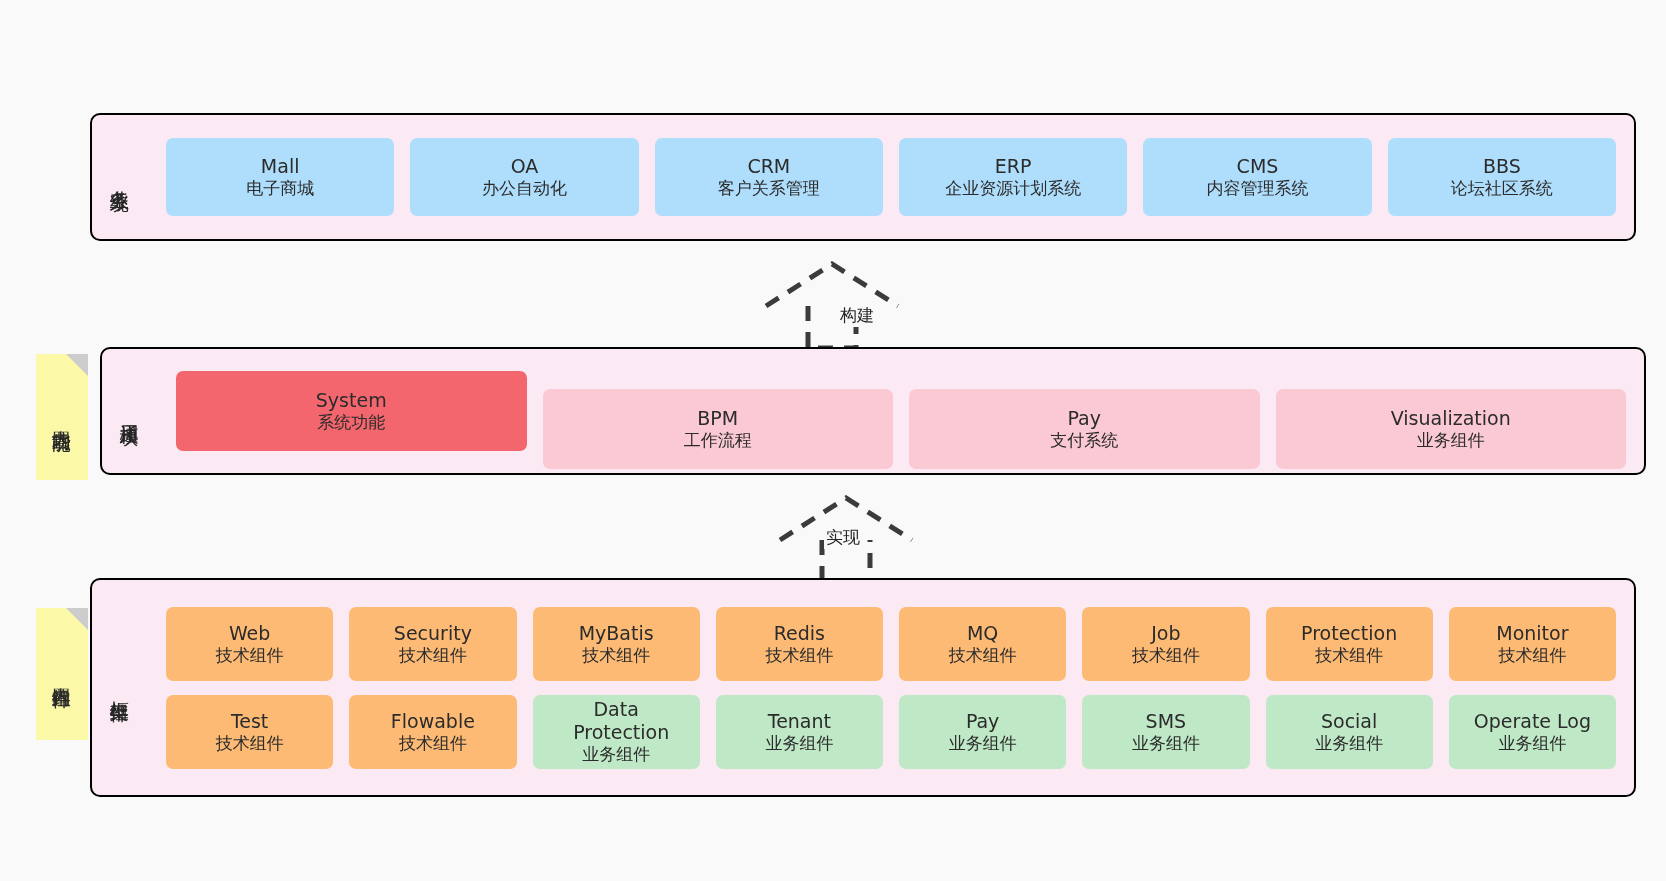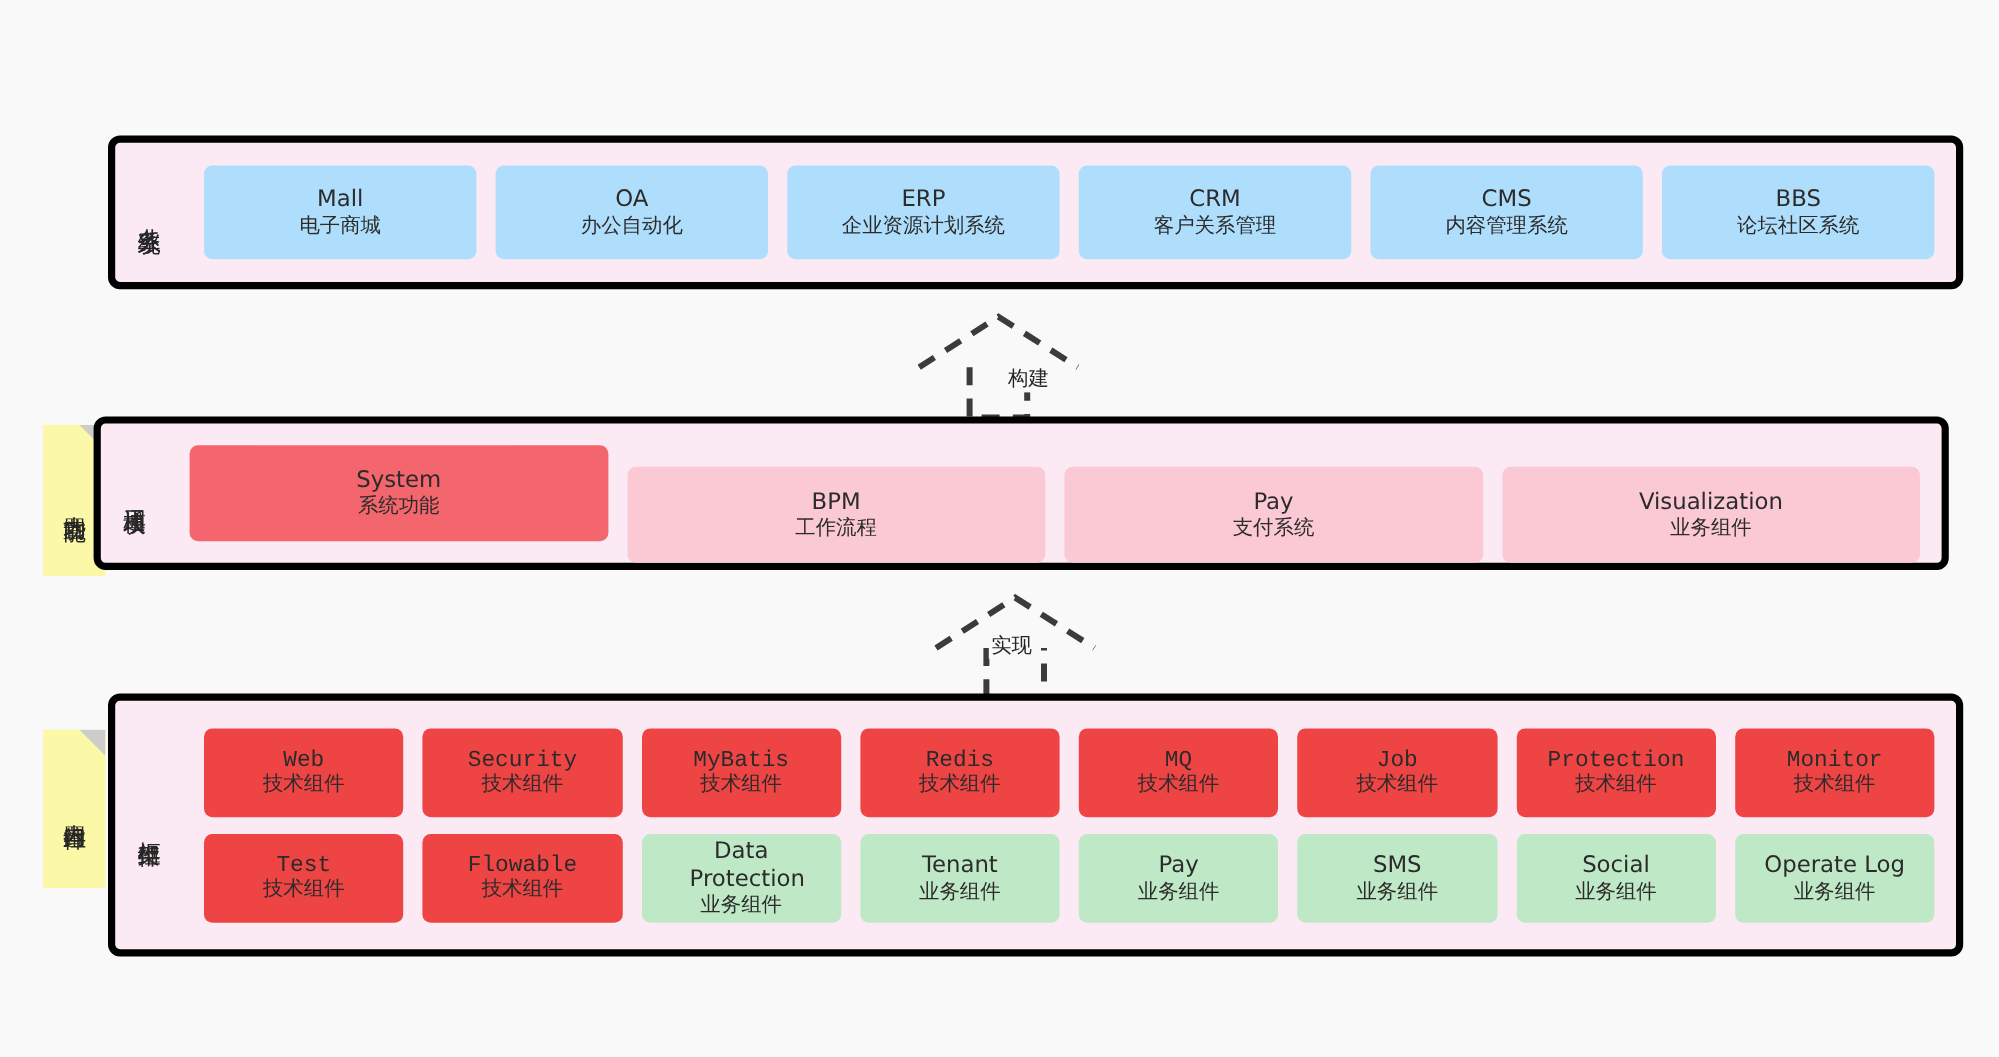--- a/index.html
+++ b/index.html
@@ -8,21 +8,21 @@
     background: #f9f9f9;
     font-family: "DejaVu Sans", "Liberation Sans", sans-serif;
     overflow: hidden;
   }
   .canvas { position: relative; width: 1666px; height: 881px; }
 
   
   .layer {
     position: absolute;
     background: #fbeaf4;
-    border: 6px solid #000000;
+    border: 2px solid #000000;
     border-radius: 10px;
     display: flex;
     align-items: stretch;
   }
   .layer-title {
     width: 56px;
     flex: 0 0 56px;
     display: flex;
     align-items: center;
     justify-content: center;
@@ -67,21 +67,21 @@
     text-align: center;
     color: #2b2b2b;
     line-height: 1.22;
     padding: 4px 2px;
   }
   .card .t1 { font-size: 19px; }
   .card .t2 { font-size: 17px; }
   .card.blue   { background: #afdefc; }
   .card.red    { background: #f4666e; }
   .card.pink   { background: #fbc9d4; margin-top: 36px; }
-  .card.green  { background: #ef4444; font-family: Liberation Mono, monospace; }
+  .card.green  { background: #fdba74; }
   .card.lgreen { background: #bfe8c6; }
 
   .h-top    { height: 78px; }
   .h-mid    { height: 80px; }
   .h-bottom { height: 74px; }
 
   
   .note {
     position: absolute;
     background: #fbf8a8;
@@ -126,26 +126,26 @@
     <div class="layer-body">
       <div class="card blue h-top">
         <div class="t1">Mall</div>
         <div class="t2">电子商城</div>
       </div>
       <div class="card blue h-top">
         <div class="t1">OA</div>
         <div class="t2">办公自动化</div>
       </div>
       <div class="card blue h-top">
+        <div class="t1">CRM</div>
+        <div class="t2">客户关系管理</div>
+      </div>
+      <div class="card blue h-top">
         <div class="t1">ERP</div>
         <div class="t2">企业资源计划系统</div>
-      </div>
-      <div class="card blue h-top">
-        <div class="t1">CRM</div>
-        <div class="t2">客户关系管理</div>
       </div>
       <div class="card blue h-top">
         <div class="t1">CMS</div>
         <div class="t2">内容管理系统</div>
       </div>
       <div class="card blue h-top">
         <div class="t1">BBS</div>
         <div class="t2">论坛社区系统</div>
       </div>
     </div>
@@ -156,21 +156,21 @@
       <path d="M8 48 L74 6 L140 48" stroke="#3b3b3b" stroke-width="5" stroke-dasharray="15 11" stroke-linecap="butt" fill="none"></path>
       <path d="M50 48 L50 90 L98 90 L98 48" stroke="#3b3b3b" stroke-width="5" stroke-dasharray="15 11" fill="none"></path>
     </svg>
     <div class="conn-label" style="left:52px; top:46px;margin-left:28px;">构建</div>
   </div>
 
   <div class="note" style="left:36px; top:354px; width:52px; height:126px;">
     <span class="fold"></span>
     <span>内置功能</span>
   </div>
-  <div class="layer" style="left:78px; top:347px; width:1546px; height:128px;">
+  <div class="layer" style="left:100px; top:347px; width:1546px; height:128px;">
     <div class="layer-title">通用模块</div>
     <div class="layer-body">
       <div class="card red h-mid">
         <div class="t1">System</div>
         <div class="t2">系统功能</div>
       </div>
       <div class="card pink h-mid">
         <div class="t1">BPM</div>
         <div class="t2">工作流程</div>
       </div>

